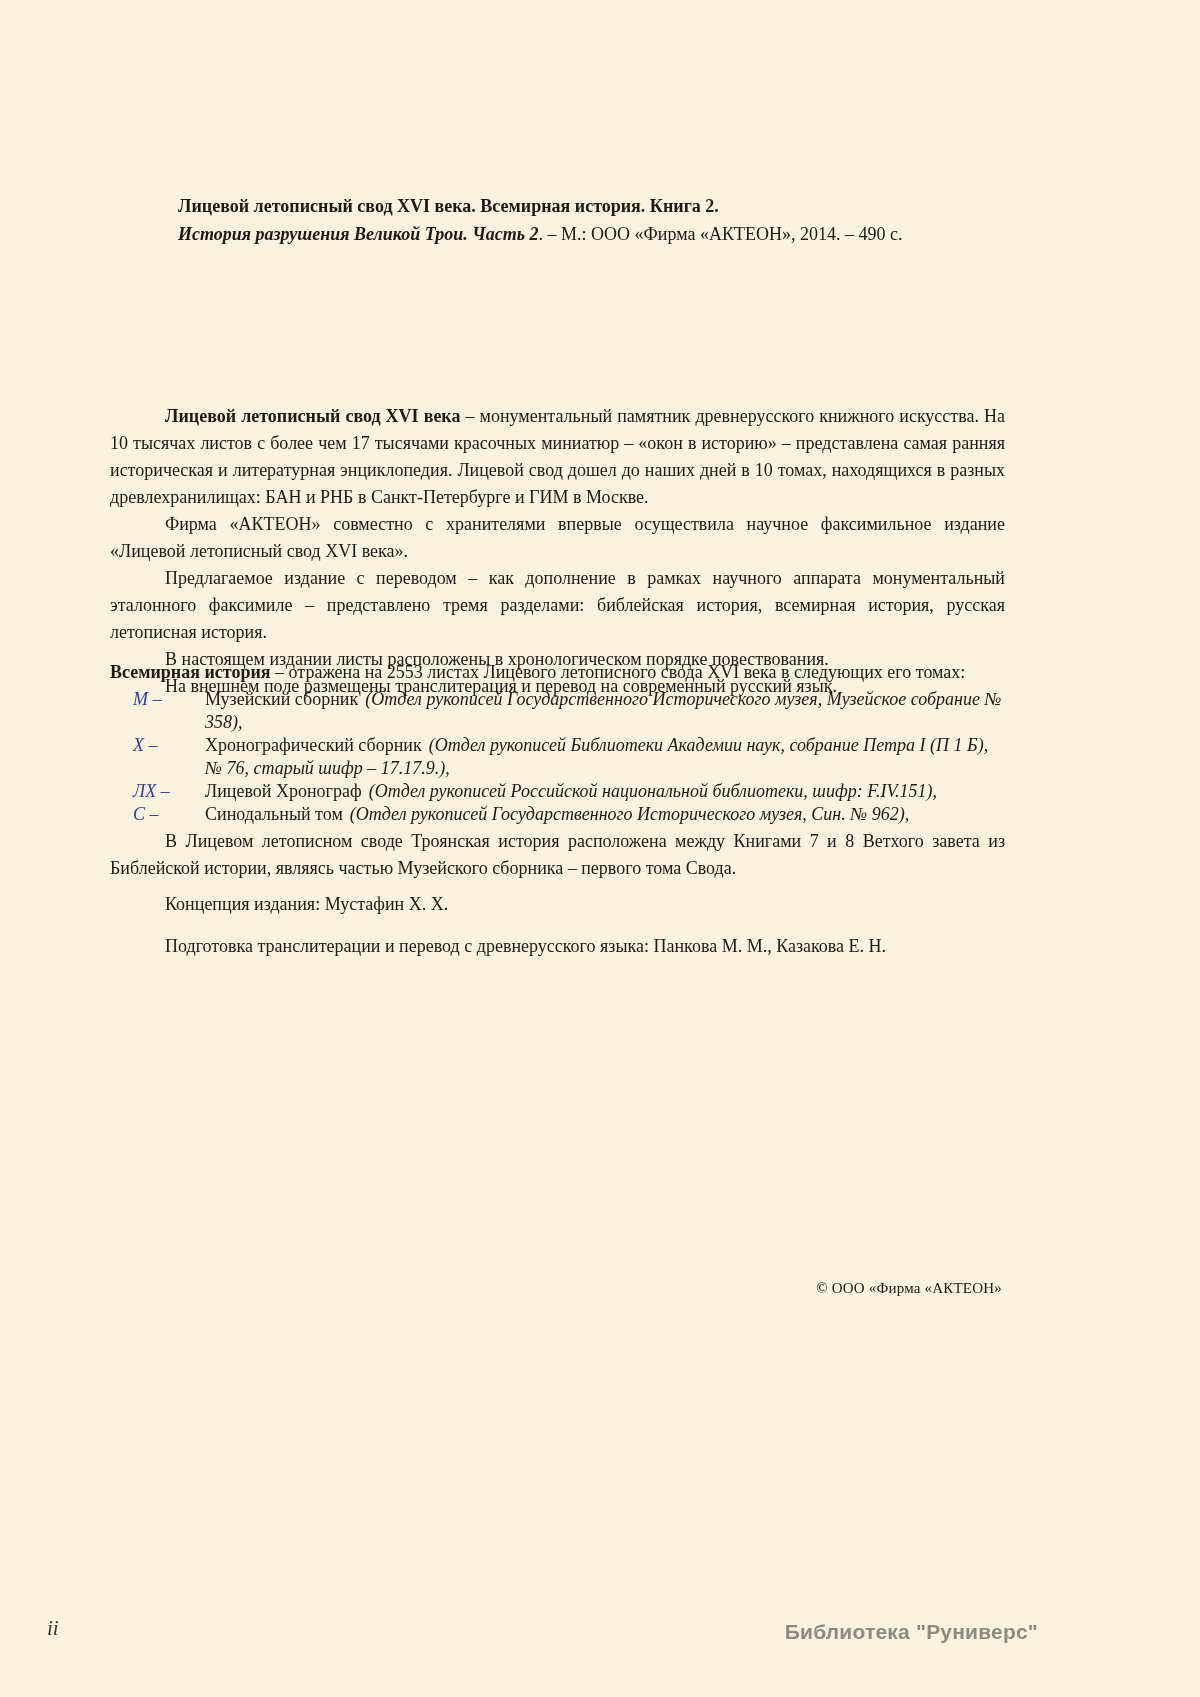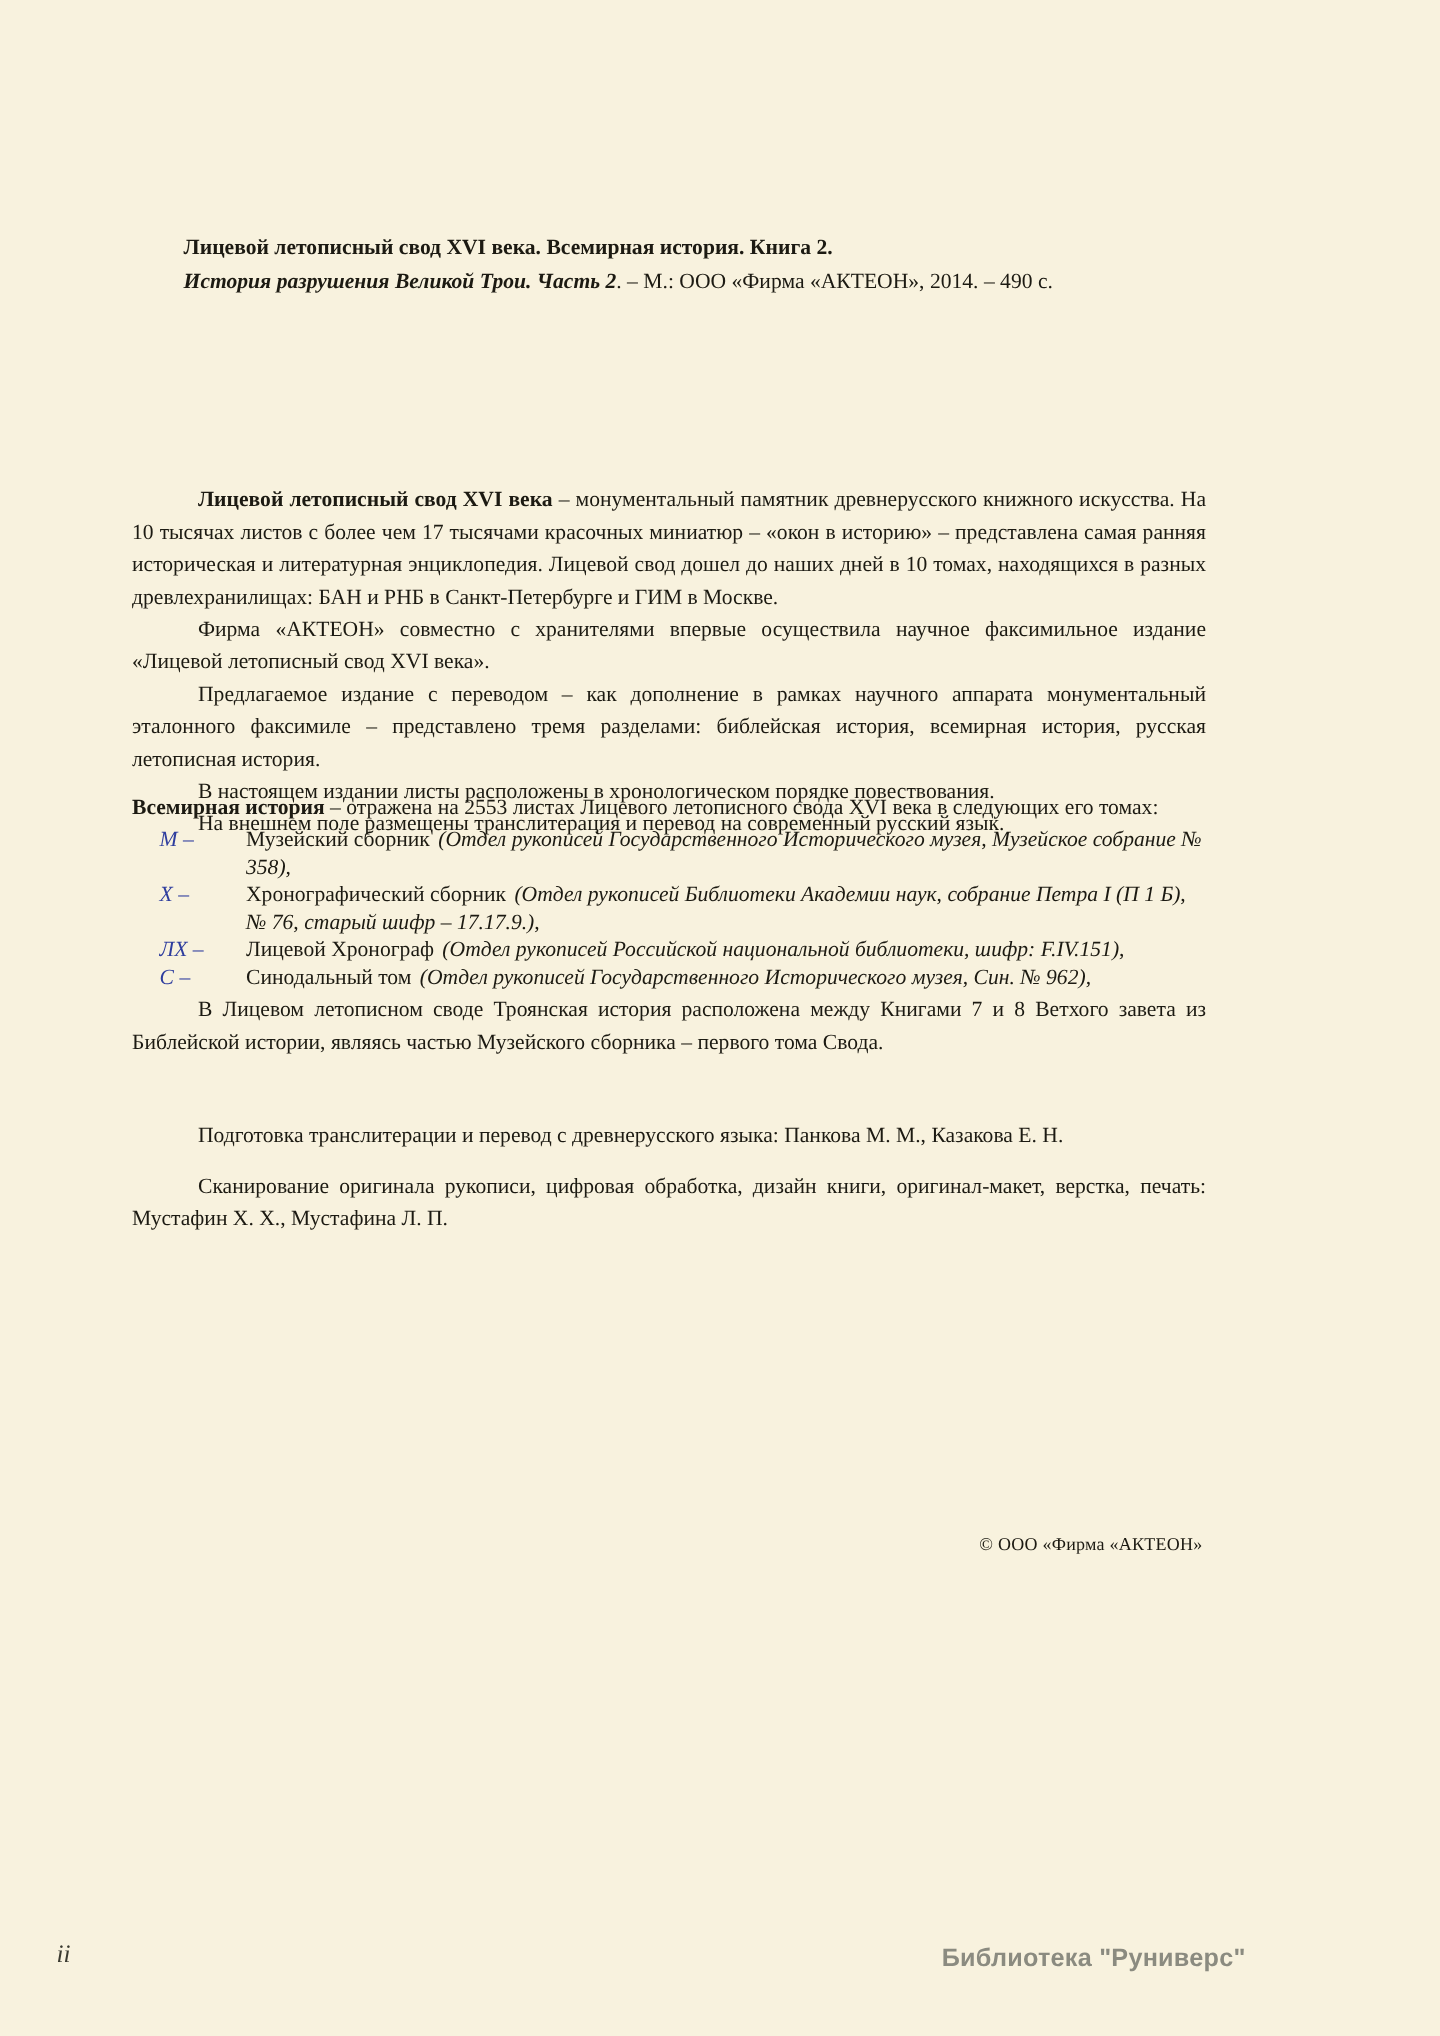--- a/index.html
+++ b/index.html
@@ -8,21 +8,21 @@
     position:relative;
     width:1200px;height:1697px;
     margin:0 auto;
     background:#f8f2de;
     font-family:"Liberation Serif","DejaVu Serif",serif;
     color:#1c1a12;
     font-size:18px;
     overflow:hidden;
   }
   .block{position:absolute;left:110px;width:895px;}
-  .title-block{position:absolute;left:153px;top:192px;width:760px;line-height:28px;}
+  .title-block{position:absolute;left:178px;top:192px;width:760px;line-height:28px;}
   .title-block p{margin:0;}
   .b{font-weight:bold;}
   .bi{font-weight:bold;font-style:italic;}
   .just{text-align:justify;}
   .ind{text-indent:55px;}
   .intro{top:403px;line-height:27px;}
   .intro p{margin:0;}
   .volumes{top:659px;line-height:27px;}
   .volumes p{margin:0;}
   .vlist{padding-left:23px;line-height:23px;margin-top:2px;}
@@ -89,28 +89,28 @@
         <span class="vletter">С –</span>
         <span class="vtext"><span class="vname">Синодальный том</span><span class="vnote">(Отдел рукописей Государственного Исторического музея, Син. № 962),</span></span>
       </div>
     </div>
   </section>
 
   <section class="block troy">
     <p class="just ind">В Лицевом летописном своде Троянская история расположена между Книгами 7 и 8 Ветхого завета из Библейской истории, являясь частью Музейского сборника – первого тома Свода.</p>
   </section>
 
+  <section class="block single concept">
+    <p class="ind">Концепция издания: Мустафин Х. Х.</p>
+  </section>
 
   <section class="block single translit">
     <p class="ind">Подготовка транслитерации и перевод с древнерусского языка: Панкова М. М., Казакова Е. Н.</p>
   </section>
 
-  <section class="block single scan">
-    <p class="just ind">Сканирование оригинала рукописи, цифровая обработка, дизайн книги, оригинал-макет, верстка, печать: Мустафин Х. Х., Мустафина Л. П.</p>
-  </section>
 
   <div class="copyright">© ООО «Фирма «АКТЕОН»</div>
 
   <div class="pagenum">ii</div>
 
   <div class="library">Библиотека "Руниверс"</div>
 
 </div>
 
 </body></html>

